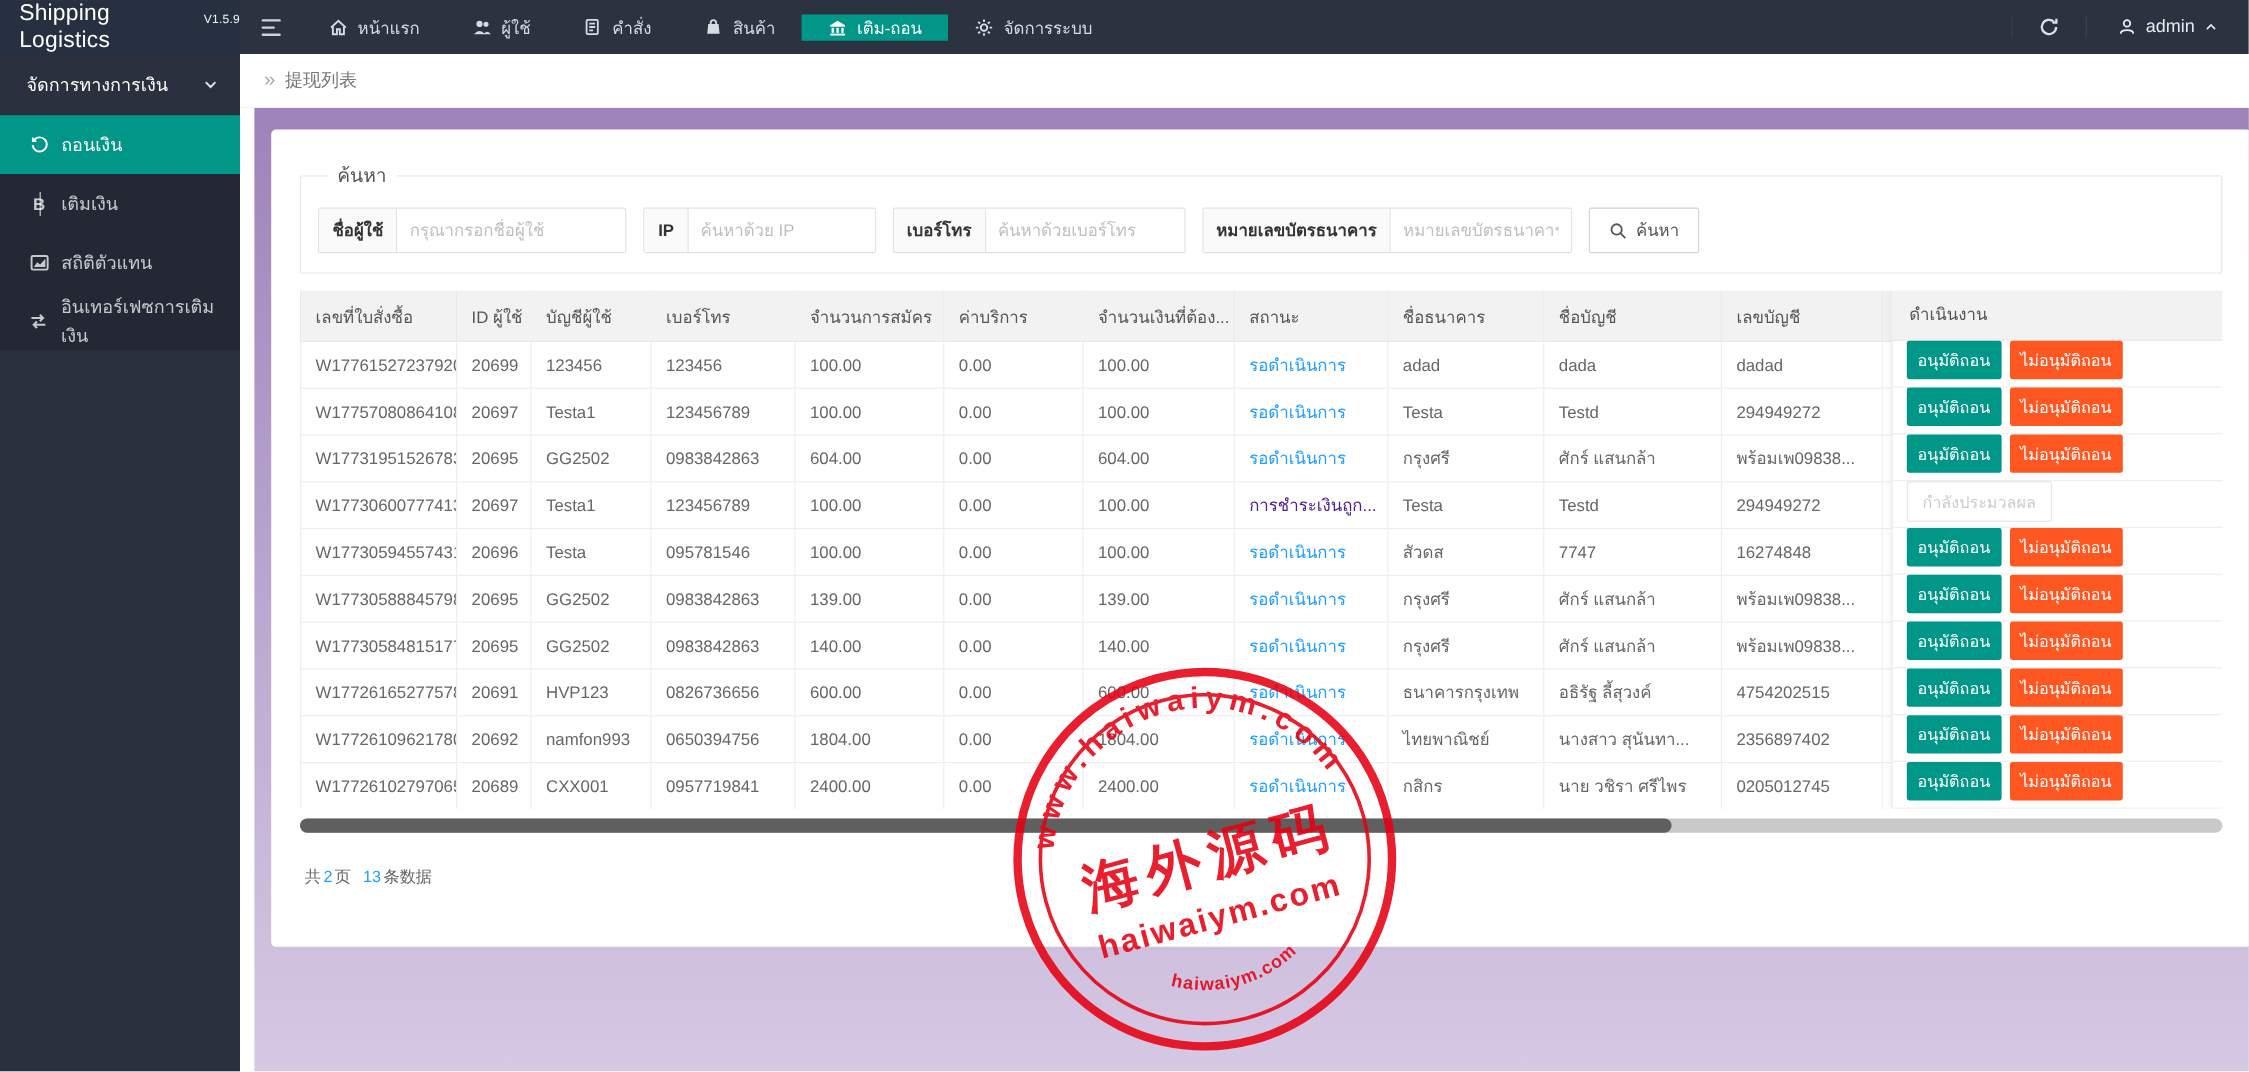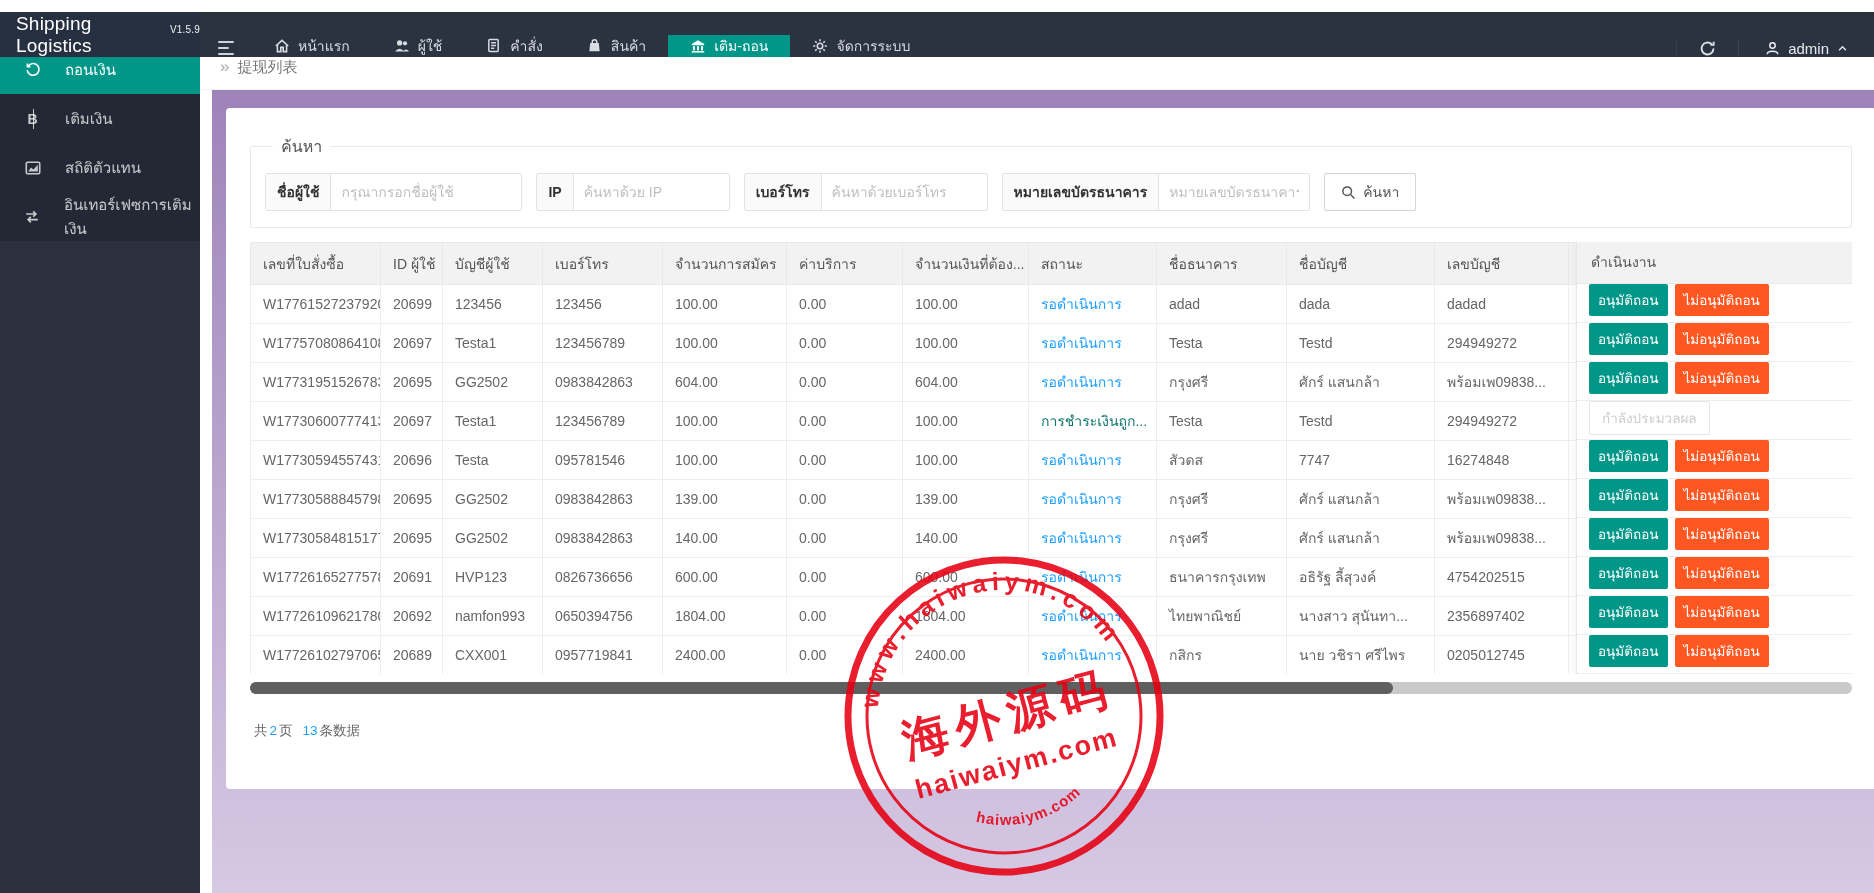--- a/index.html
+++ b/index.html
@@ -5,40 +5,40 @@
   :root{
     --teal:#009688; --orange:#ff5722; --blue:#1e9fff; --dark:#2b3240;
     --stamp:#e60012; --purple-top:#9e83b9; --purple-bottom:#d6c9e4;
   }
   *{margin:0;padding:0;box-sizing:border-box;}
   html,body{width:1874px;height:893px;overflow:hidden;}
   body{font-family:"Liberation Sans","DejaVu Sans",sans-serif;font-size:14px;color:#666;background:#fff;}
   .app{position:relative;width:1874px;height:893px;overflow:hidden;}
 
   
-  .navbar{position:absolute;left:0;top:12px;width:100%;height:45px;background:var(--dark);display:flex;align-items:flex-end;z-index:20;}
+  .navbar{position:absolute;left:0;top:0;width:100%;height:45px;background:var(--dark);display:flex;align-items:center;z-index:20;}
   .brand{width:200px;display:flex;align-items:center;padding-left:16px;color:#fff;font-size:19px;letter-spacing:.2px;background:#273040;}
   .brand sup{font-size:10px;margin-left:3px;transform:translateY(-6px);opacity:.95;}
   .nav-toggle{width:52px;display:flex;flex-direction:column;justify-content:center;align-items:center;cursor:pointer;}
   .nav-toggle i{display:block;height:2px;background:#cdd2db;margin:2px 0;border-radius:1px;}
   .nav-toggle i:nth-child(1){width:16px}.nav-toggle i:nth-child(2){width:11px;align-self:flex-start;margin-left:18px}.nav-toggle i:nth-child(3){width:16px}
   .nav-items{display:flex;align-items:stretch;}
   .nav-item{display:flex;align-items:center;gap:8px;padding:0 22px;color:#d7dbe2;font-size:14px;cursor:pointer;}
   .nav-item .icon{display:inline-flex;width:16px;height:16px;}
   .nav-item.active{background:var(--teal);color:#fff;}
   .nav-right{margin-left:auto;display:flex;align-items:stretch;}
   .nav-refresh{width:62px;display:flex;align-items:center;justify-content:center;color:#dde0e6;cursor:pointer;border-left:1px solid rgba(255,255,255,.06);}
   .nav-user{display:flex;align-items:center;gap:8px;padding:0 26px;color:#e7eaee;font-size:15px;cursor:pointer;border-left:1px solid rgba(255,255,255,.09);}
   svg{display:block}
 
   
   .sidebar{position:absolute;left:0;top:45px;width:200px;height:848px;background:#2a303d;z-index:15;}
   .side-section{height:51px;display:flex;align-items:center;padding:0 18px 0 22px;color:#fff;font-size:15px;cursor:pointer;}
   .side-section .chev{margin-left:auto;opacity:.85;}
-  .side-item{height:49px;display:flex;align-items:center;gap:24px;padding-left:24px;color:rgba(255,255,255,.75);font-size:15px;cursor:pointer;background:#232834;}
+  .side-item{height:49px;display:flex;align-items:center;gap:10px;padding-left:24px;color:rgba(255,255,255,.75);font-size:15px;cursor:pointer;background:#232834;}
   .side-item .icon{display:inline-flex;width:17px;height:17px;align-items:center;justify-content:center;}
   .side-item.active{background:var(--teal);color:#fff;}
   .baht{position:relative;font-weight:bold;font-size:14px;line-height:1;}
   .baht::after{content:"";position:absolute;left:50%;top:-3px;bottom:-3px;width:1px;background:currentColor;}
 
   
   .breadcrumb{position:absolute;left:200px;top:45px;width:1674px;height:45px;background:#fff;display:flex;align-items:center;padding-left:20px;color:#777;font-size:15px;border-bottom:1px solid #f2f2f2;z-index:10;}
   .breadcrumb .bc-icon{color:#a8a8a8;font-size:17px;margin-right:8px;}
 
   
@@ -58,21 +58,21 @@
   .inp-group:nth-child(4) input{width:150px}
   .search-btn{height:38px;display:inline-flex;align-items:center;gap:7px;padding:0 16px;background:#fff;border:1px solid #d4d4d4;border-radius:2px;color:#555;font-size:14px;cursor:pointer;font-family:inherit;}
 
   
   .table-zone{position:relative;margin-top:14px;width:1602px;height:432px;overflow:hidden;}
   table.grid{border-collapse:collapse;table-layout:fixed;width:1518px;background:#fff;}
   table.grid th{height:42px;background:#f2f2f2;border:1px solid #e9e9e9;color:#555;font-weight:normal;text-align:left;padding:0 12px;font-size:14px;white-space:nowrap;overflow:hidden;}
   table.grid td{height:39px;border:1px solid #eeeeee;padding:0 12px;color:#666;font-size:14px;white-space:nowrap;overflow:hidden;background:#fff;}
   .status{cursor:pointer;}
   .status.pending{color:var(--blue);}
-  .status.error{color:#0f766e;}
+  .status.error{color:#4c1d95;}
 
   .action-panel{position:absolute;top:0;left:1326px;width:276px;height:432px;background:#fff;border-left:1px solid #e6e6e6;box-shadow:-3px 0 6px rgba(0,0,0,.03);}
   .ap-header{height:42px;line-height:41px;background:#f2f2f2;border-bottom:1px solid #e9e9e9;padding-left:14px;color:#555;}
   .ap-row{height:39px;display:flex;align-items:flex-start;gap:7px;padding-left:12px;border-bottom:1px solid #eee;}
   .btn{border:none;border-radius:2px;color:#fff;font-size:13.5px;padding:5px 9px;cursor:pointer;font-family:inherit;white-space:nowrap;}
   .btn.approve{background:var(--teal);}
   .btn.reject{background:var(--orange);}
   .processing-box{border:1px solid #e6e6e6;border-radius:2px;color:#cccccc;font-size:13.5px;padding:5px 12px;background:#fff;}
 
   .hscroll{margin-top:8px;width:1602px;height:12px;background:#c9c9c9;border-radius:6px;cursor:pointer;}
@@ -191,20 +191,28 @@
         <span>
             <svg width="11" height="11" viewBox="0 0 16 16" fill="none" stroke="currentColor" stroke-width="2">
               <path d="M3 10.5 8 5.5l5 5"></path>
             </svg>
           </span>
       </div>
     </div>
   </header>
 
   <aside class="sidebar">
+    <div class="side-section">
+      <span>จัดการทางการเงิน</span>
+      <span class="chev">
+          <svg width="13" height="13" viewBox="0 0 16 16" fill="none" stroke="currentColor" stroke-width="2">
+            <path d="M3 5.5 8 10.5l5-5"></path>
+          </svg>
+        </span>
+    </div>
     <div id="side-items">
         <div class="side-item active">
           <span class="icon">
             <svg width="16" height="16" viewBox="0 0 16 16" fill="none" stroke="currentColor" stroke-width="1.6">
               <path d="M3.1 4.2a5.9 5.9 0 1 1-.9 3.8"></path>
               <path d="M2.4 1.6v3h3"></path>
             </svg>
           </span>
           <span class="label">ถอนเงิน</span>
         </div>

